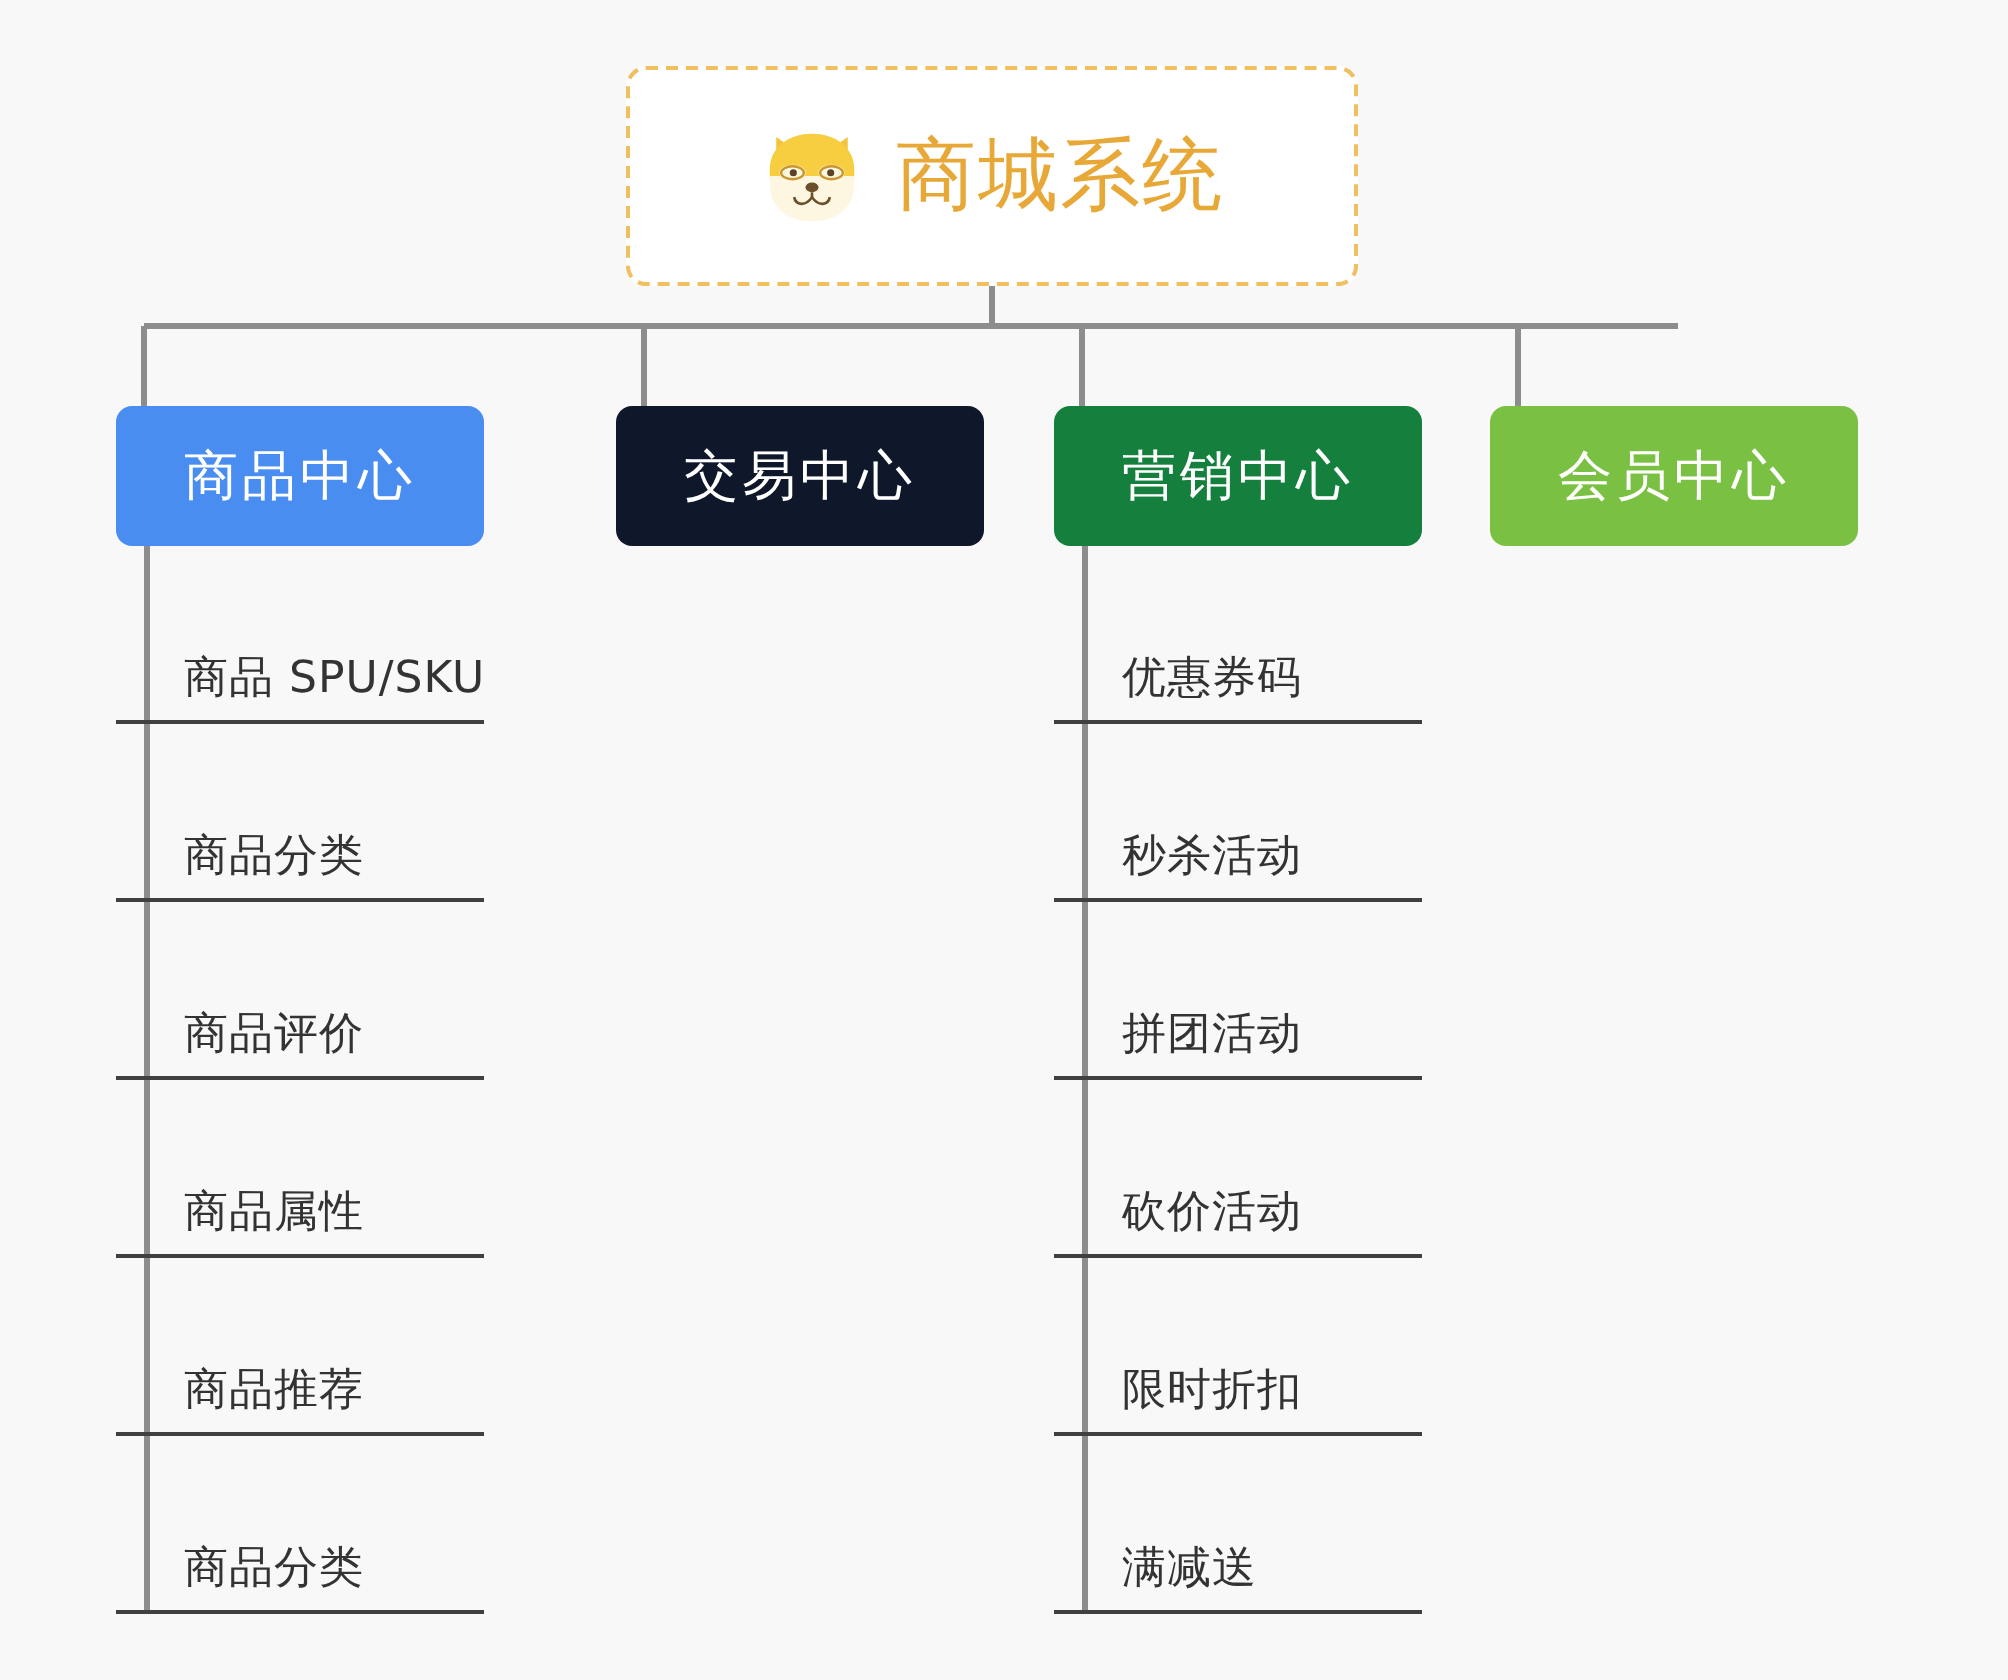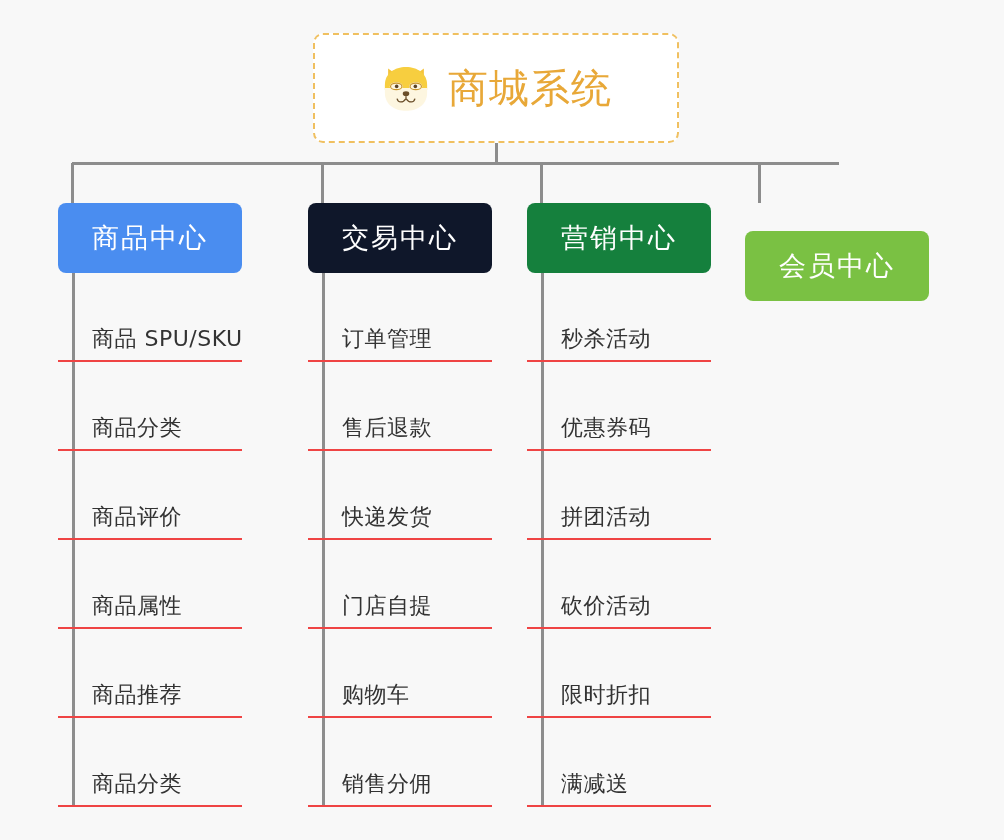--- a/index.html
+++ b/index.html
@@ -84,21 +84,21 @@
     position: absolute;
     top: 0;
     width: 3px;
     background: #8d8d8d;
   }
   .leaf-item {
     position: relative;
     height: 89px;
     display: flex;
     align-items: flex-end;
-    border-bottom: 2px solid #ef4444;
+    border-bottom: 2px solid #404040;
   }
   .leaf-label {
     font-size: 22px;
     color: #333333;
     white-space: nowrap;
     padding-bottom: 6px;
     padding-left: 34px;
     letter-spacing: 0.5px;
   }
 </style>
@@ -168,69 +168,48 @@
       <div class="leaf-item">
           <span class="leaf-label">商品分类</span>
         </div>
     </div>
   </div>
 
   <div class="column" style="left:308px;width:184px;">
     <div class="cat-box" style="background:#0f172a;">
       <span>交易中心</span>
     </div>
-    <div class="leaf-list">
-      <div class="leaf-stem" style="left:14px;height:534px;"></div>
-      <div class="leaf-item">
-          <span class="leaf-label">订单管理</span>
-        </div>
-      <div class="leaf-item">
-          <span class="leaf-label">售后退款</span>
-        </div>
-      <div class="leaf-item">
-          <span class="leaf-label">快递发货</span>
-        </div>
-      <div class="leaf-item">
-          <span class="leaf-label">门店自提</span>
-        </div>
-      <div class="leaf-item">
-          <span class="leaf-label">购物车</span>
-        </div>
-      <div class="leaf-item">
-          <span class="leaf-label">销售分佣</span>
-        </div>
-    </div>
   </div>
 
   <div class="column" style="left:527px;width:184px;">
     <div class="cat-box" style="background:#15803d;">
       <span>营销中心</span>
     </div>
     <div class="leaf-list">
       <div class="leaf-stem" style="left:14px;height:534px;"></div>
       <div class="leaf-item">
+          <span class="leaf-label">优惠券码</span>
+        </div>
+      <div class="leaf-item">
           <span class="leaf-label">秒杀活动</span>
         </div>
       <div class="leaf-item">
-          <span class="leaf-label">优惠券码</span>
-        </div>
-      <div class="leaf-item">
           <span class="leaf-label">拼团活动</span>
         </div>
       <div class="leaf-item">
           <span class="leaf-label">砍价活动</span>
         </div>
       <div class="leaf-item">
           <span class="leaf-label">限时折扣</span>
         </div>
       <div class="leaf-item">
           <span class="leaf-label">满减送</span>
         </div>
     </div>
   </div>
 
   <div class="column" style="left:745px;width:184px;">
-    <div class="cat-box" style="background:#7ac143;margin-top:28px;">
+    <div class="cat-box" style="background:#7ac143;">
       <span>会员中心</span>
     </div>
   </div>
 
 </div>
 
 </body></html>

